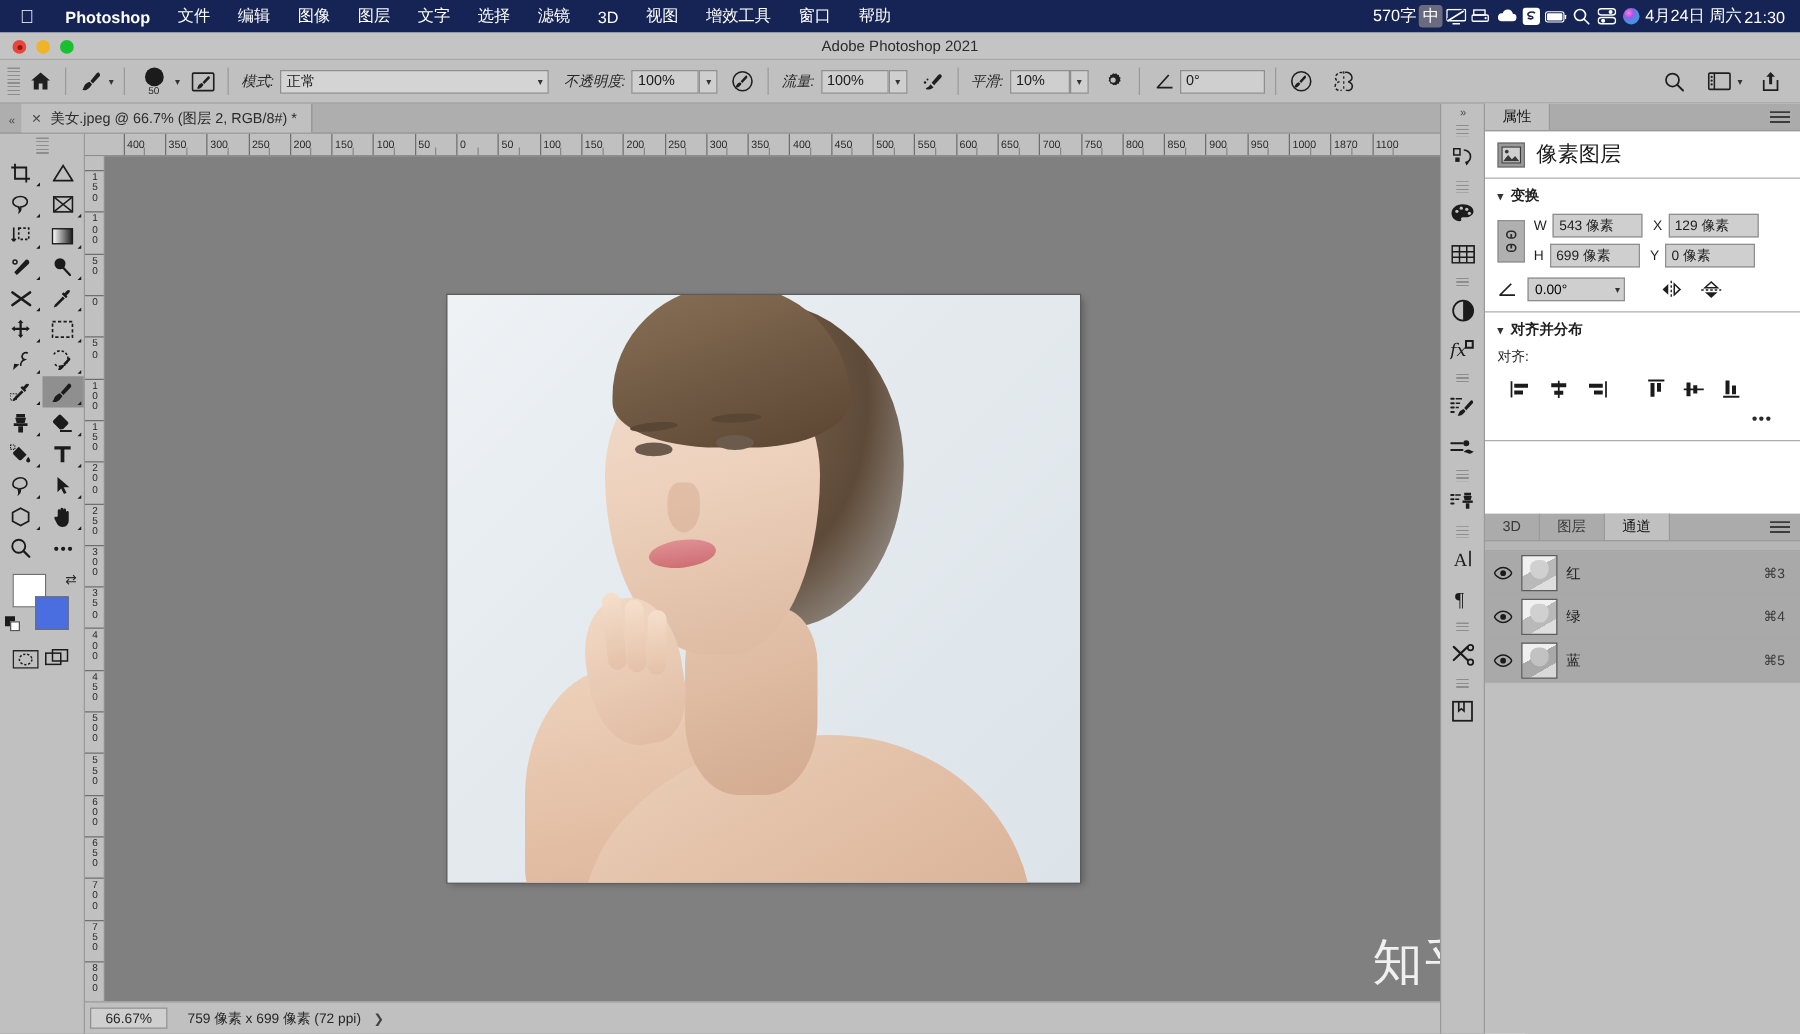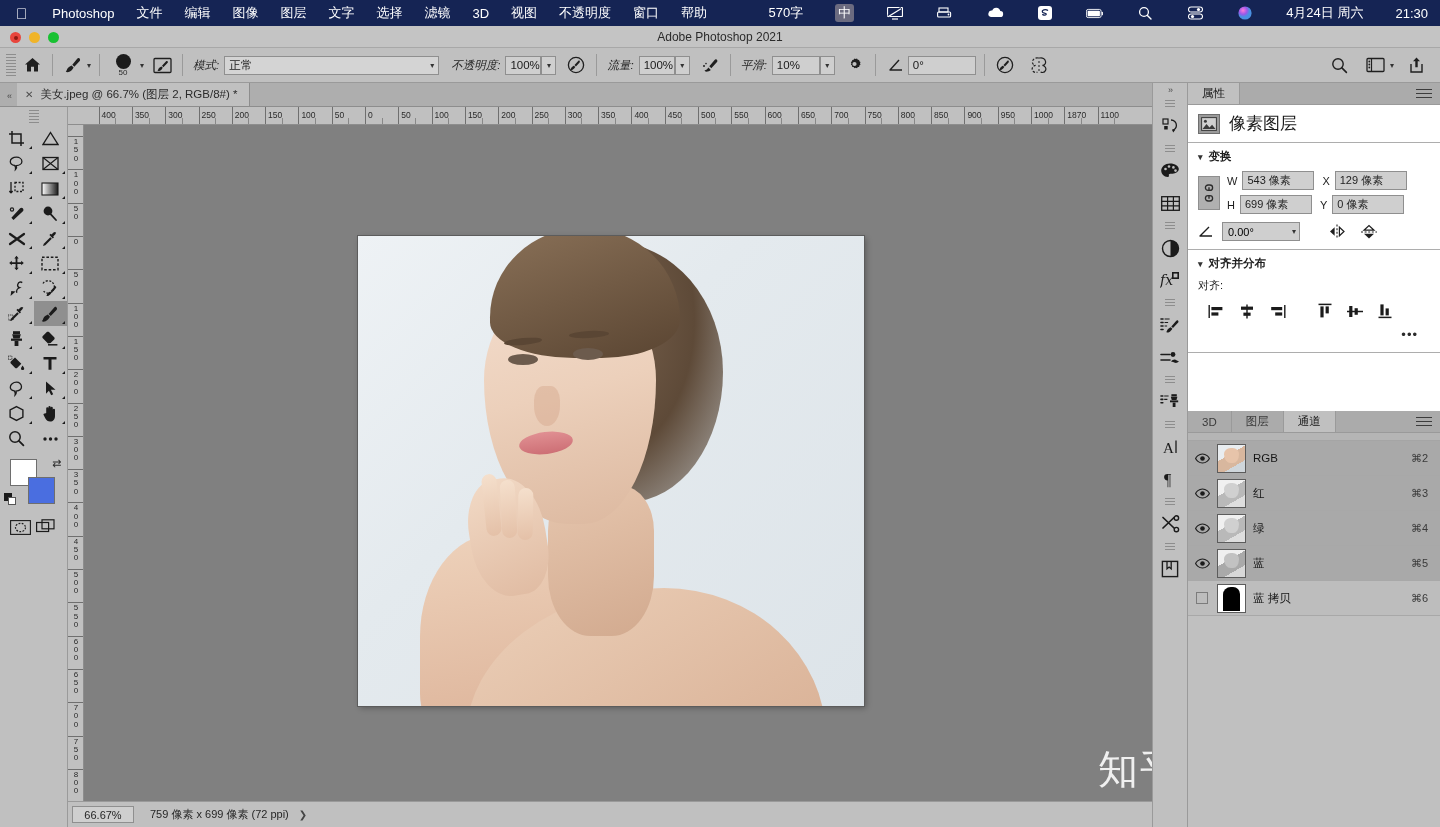--- a/index.html
+++ b/index.html
@@ -11,24 +11,24 @@
   }
 
   
   .macbar {
     position:absolute; top:0; left:0; width:1440px; height:26px;
     background:#152454; display:flex; align-items:center;
     color:#fff; font-size:13px;
   }
   .macbar .apple { padding:0 14px 0 16px; font-size:15px; line-height:1; }
   .macbar .mi { padding:0 11px; white-space:nowrap; }
-  .macbar .mi.bold { font-weight:normal; }
+  .macbar .mi.bold { font-weight:bold; }
   .macbar .spacer { flex:1; }
   .macbar .right { display:flex; align-items:center; padding-right:12px; }
-  .macbar .right > * { margin-left:32px; }
+  .macbar .right > * { margin-left:2px; }
   .ime-badge { background:#6b6b80; border-radius:3px; padding:0 3px; }
   .mac-ico { width:18px; height:16px; display:inline-flex; align-items:center; justify-content:center; }
 
   
   .titlebar {
     position:absolute; top:26px; left:0; width:1440px; height:22px;
     background:#c4c4c4; border-bottom:1px solid #a8a8a8;
     display:flex; align-items:center; justify-content:center;
     font-size:12px; color:#2b2b2b;
   }
@@ -50,21 +50,21 @@
   .opt-ico { display:inline-flex; align-items:center; justify-content:center;
     width:24px; height:24px; color:#1f1f1f; }
   .chev { font-size:8px; color:#333; margin-left:2px; cursor:pointer; }
   .lbl { margin:0 5px 0 2px; white-space:nowrap;font-style:italic; }
   .field {
     background:#cfcfcf; border:1px solid #8f8f8f; height:19px;
     display:flex; align-items:center; padding:0 4px; font-size:11.5px; color:#1a1a1a;
   }
   .field.sel { width:215px; justify-content:space-between; background:#d4d4d4; }
   .field.num { width:48px; }
-  .field.num2 { width:36px; }
+  .field.num2 { width:54px; }
   .field.ang { width:68px; }
   .dd { font-size:8px; color:#333; }
   .brushpv { position:relative; width:30px; height:26px; display:flex;
     flex-direction:column; align-items:center; justify-content:center; }
   .brushdot { width:15px; height:15px; border-radius:50%; background:#1b1b1b; }
   .brushnum { font-size:8px; color:#2b2b2b; margin-top:-1px; }
 
   
   .tabbar {
     position:absolute; top:83px; left:0; width:1440px; height:24px;
@@ -275,21 +275,21 @@
   <span class="mi bold">Photoshop</span>
   <span class="mi">文件</span>
   <span class="mi">编辑</span>
   <span class="mi">图像</span>
   <span class="mi">图层</span>
   <span class="mi">文字</span>
   <span class="mi">选择</span>
   <span class="mi">滤镜</span>
   <span class="mi">3D</span>
   <span class="mi">视图</span>
-  <span class="mi">不透明度</span>
+  <span class="mi">增效工具</span>
   <span class="mi">窗口</span>
   <span class="mi">帮助</span>
   <span class="spacer"></span>
   <div class="right">
     <span>570字</span>
     <span class="ime-badge">中</span>
     <span class="mac-ico">
       <svg width="16" height="13" viewBox="0 0 16 13">
           <rect x="0.5" y="0.5" width="15" height="9" rx="1" fill="none" stroke="#fff" stroke-width="1.2"></rect>
           <path d="M5 12h6" stroke="#fff" stroke-width="1.2"></path>
@@ -1069,35 +1069,20 @@
       <div class="ptab">
         <span>图层</span>
       </div>
       <div class="ptab active">
         <span>通道</span>
       </div>
       <div class="phamb"></div>
     </div>
     <div class="chscroll-top"></div>
 
-    <div class="chrow">
-      <span class="eye">
-        <svg width="15" height="11" viewBox="0 0 15 11">
-            <path d="M7.5 1C3.8 1 1.2 4 .6 5.5C1.2 7 3.8 10 7.5 10S13.8 7 14.4 5.5C13.8 4 11.2 1 7.5 1z" fill="none" stroke="#1b1b1b" stroke-width="1.1"></path>
-            <circle cx="7.5" cy="5.5" r="2.3" fill="#1b1b1b"></circle>
-          </svg>
-      </span>
-      <span class="chthumb">
-          <span class="mini rgb">
-            <span class="mini-blob"></span>
-          </span>
-        </span>
-      <span class="chname">RGB</span>
-      <span class="chkey">⌘2</span>
-    </div>
 
     <div class="chrow">
       <span class="eye">
         <svg width="15" height="11" vi="" ewbox="0 0 15 11">
             <path d="M7.5 1C3.8 1 1.2 4 .6 5.5C1.2 7 3.8 10 7.5 10S13.8 7 14.4 5.5C13.8 4 11.2 1 7.5 1z" fill="none" stroke="#1b1b1b" stroke-width="1.1"></path>
             <circle cx="7.5" cy="5.5" r="2.3" fill="#1b1b1b"></circle>
           </svg>
       </span>
       <span class="chthumb">
           <span class="mini gray">
@@ -1133,30 +1118,20 @@
       </span>
       <span class="chthumb">
           <span class="mini gray2">
             <span class="mini-blob"></span>
           </span>
         </span>
       <span class="chname">蓝</span>
       <span class="chkey">⌘5</span>
     </div>
 
-    <div class="chrow off">
-      <span class="eye">
-          <span class="eyebox"></span>
-        </span>
-      <span class="chthumb">
-          <span class="mini mask"></span>
-        </span>
-      <span class="chname">蓝 拷贝</span>
-      <span class="chkey">⌘6</span>
-    </div>
 
     <div class="chfoot">
       <span class="chfoot-ico">
         <svg width="15" height="15" viewBox="0 0 15 15">
             <circle cx="7.5" cy="7.5" r="6" fill="none" stroke="#1b1b1b" stroke-width="1.4" stroke-dasharray="2 1.7"></circle>
           </svg>
       </span>
       <span class="chfoot-ico">
         <svg width="17" height="14" viewBox="0 0 17 14">
             <rect x="0.7" y="0.7" width="15.6" height="12.6" fill="none" stroke="#1b1b1b" stroke-width="1.3"></rect>

